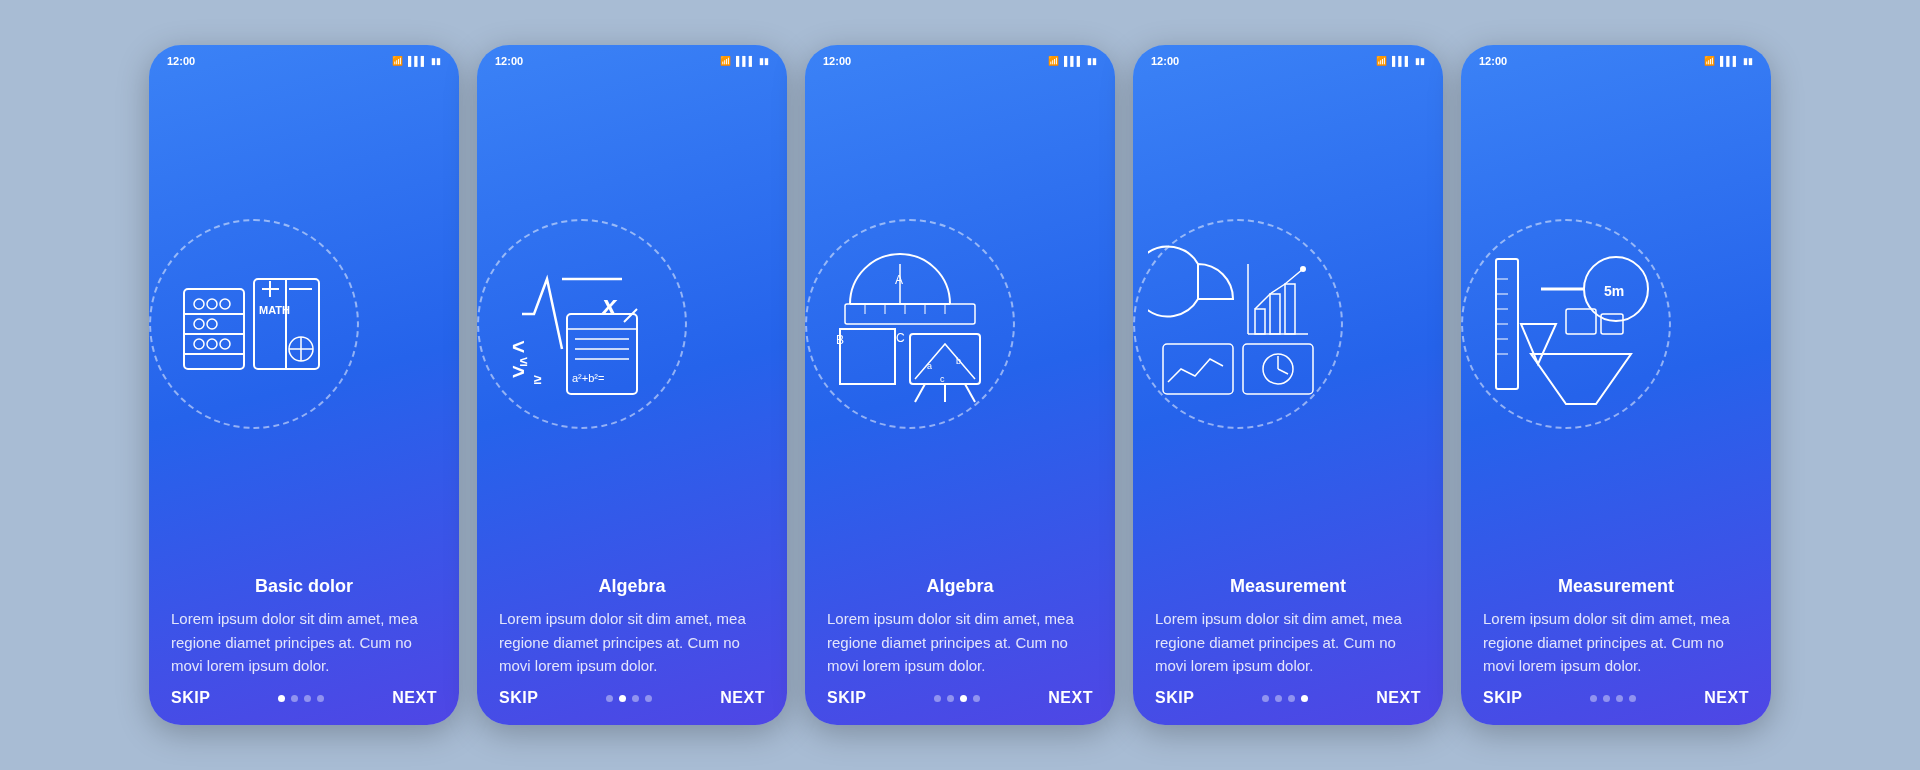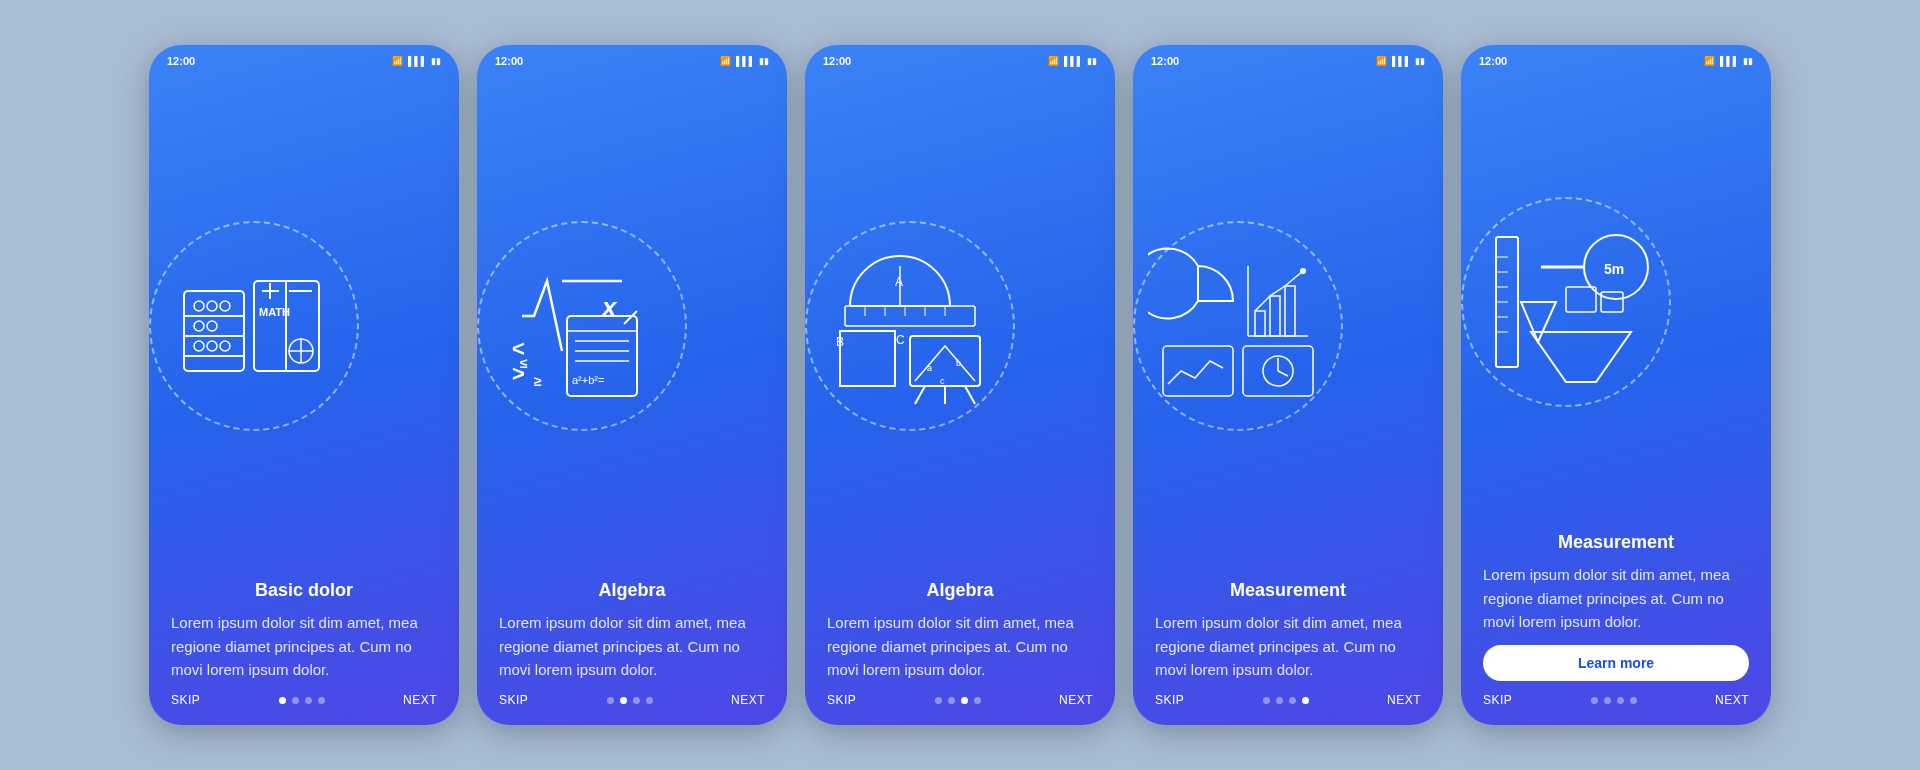--- a/index.html
+++ b/index.html
@@ -134,22 +134,22 @@
       width: 100%;
       display: flex;
       justify-content: space-between;
       align-items: center;
       padding: 0 22px 18px 22px;
       flex-shrink: 0;
     }
 
     .nav-skip, .nav-next {
       color: white;
-      font-size: 12px;
-      font-weight: 400;
+      font-size: 16px;
+      font-weight: 700;
       letter-spacing: 0.5px;
       cursor: pointer;
     }
 
     .dots {
       display: flex;
       gap: 6px;
       align-items: center;
     }
 
@@ -432,21 +432,20 @@
           <polygon points="45,90 80,90 62,130" stroke="white" stroke-width="2" fill="none"></polygon>
 
           <rect x="90" y="75" width="30" height="25" rx="2" stroke="white" stroke-width="1.5"></rect>
           <rect x="125" y="80" width="22" height="20" rx="2" stroke="white" stroke-width="1.5"></rect>
         </svg>
       </div>
     </div>
     <div class="text-section">
       <div class="screen-title">Measurement</div>
       <div class="screen-body">Lorem ipsum dolor sit dim amet, mea regione diamet principes at. Cum no movi lorem ipsum dolor.</div>
-      <button class="learn-more-btn">Learn more</button>
     </div>
     <div class="bottom-nav">
       <span class="nav-skip">SKIP</span>
       <div class="dots">
         <div class="dot"></div>
         <div class="dot"></div>
         <div class="dot"></div>
         <div class="dot"></div>
       </div>
       <span class="nav-next">NEXT</span>

